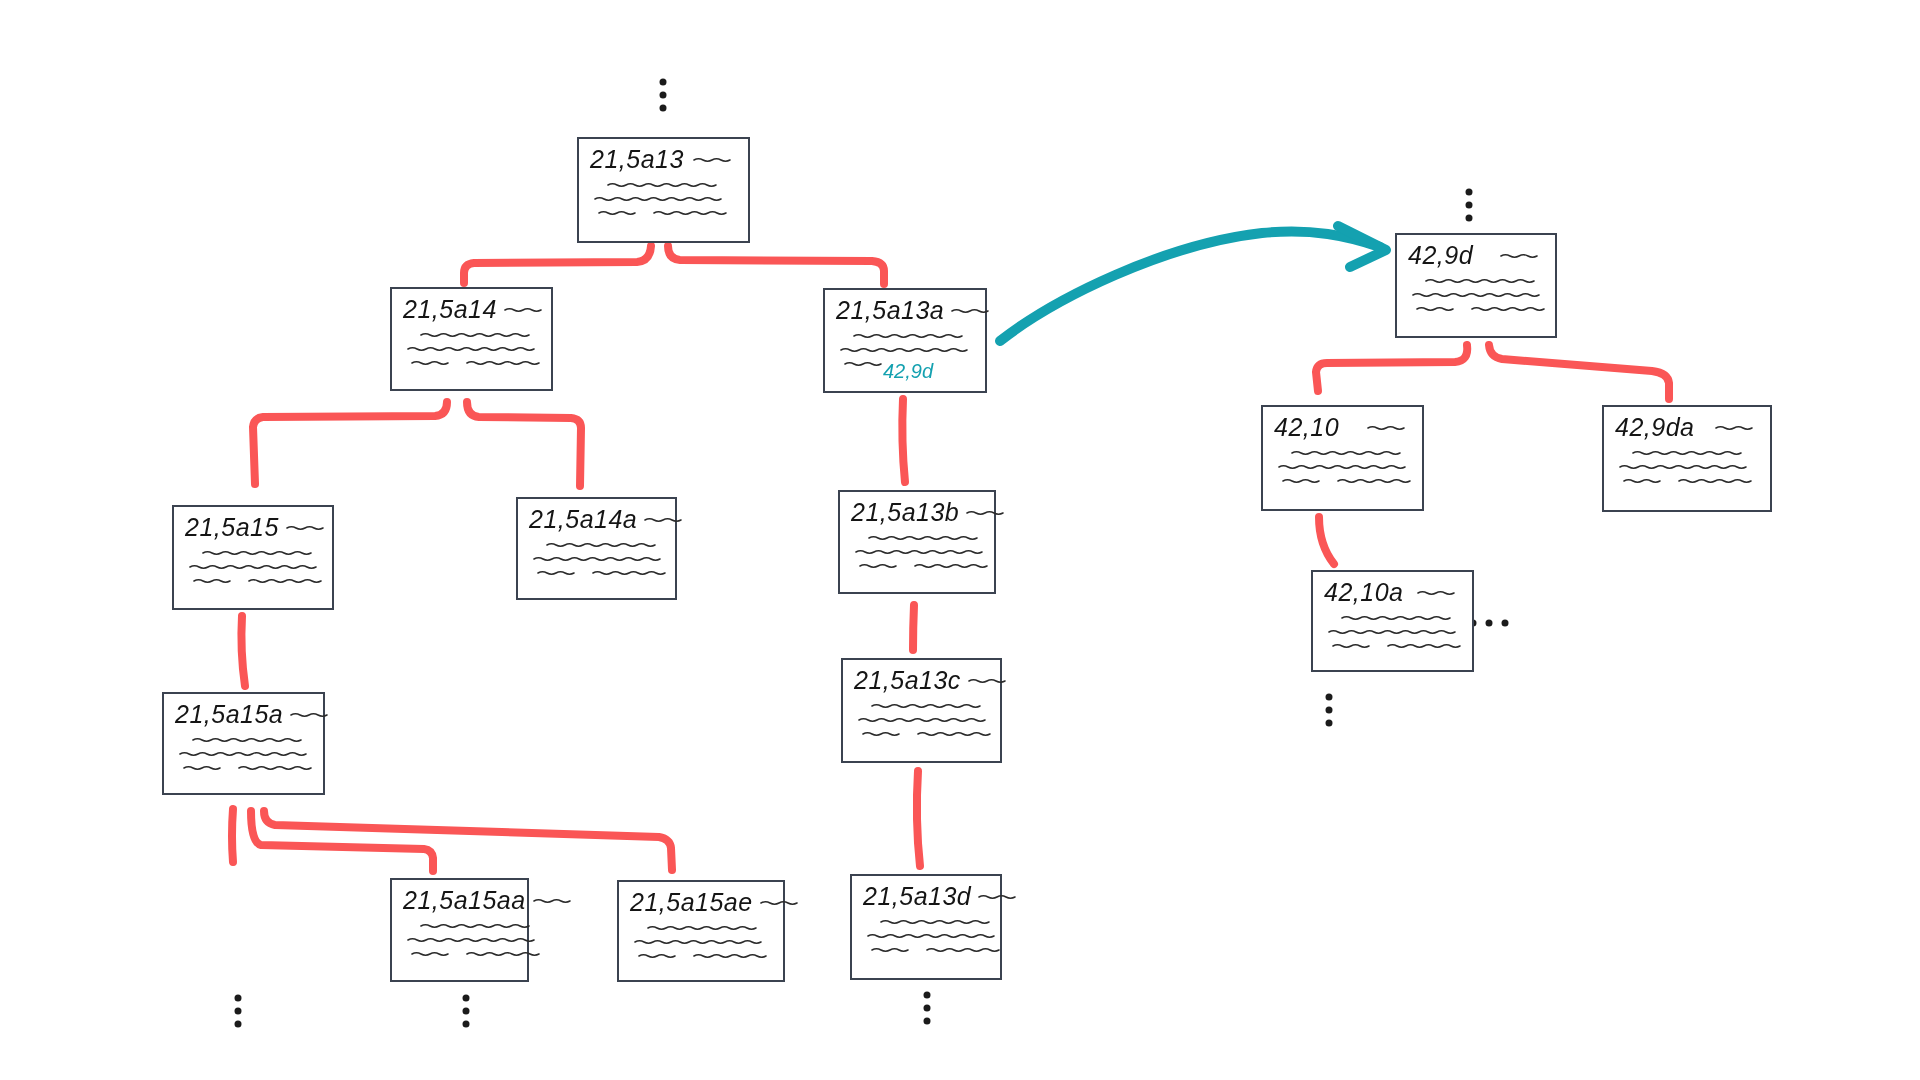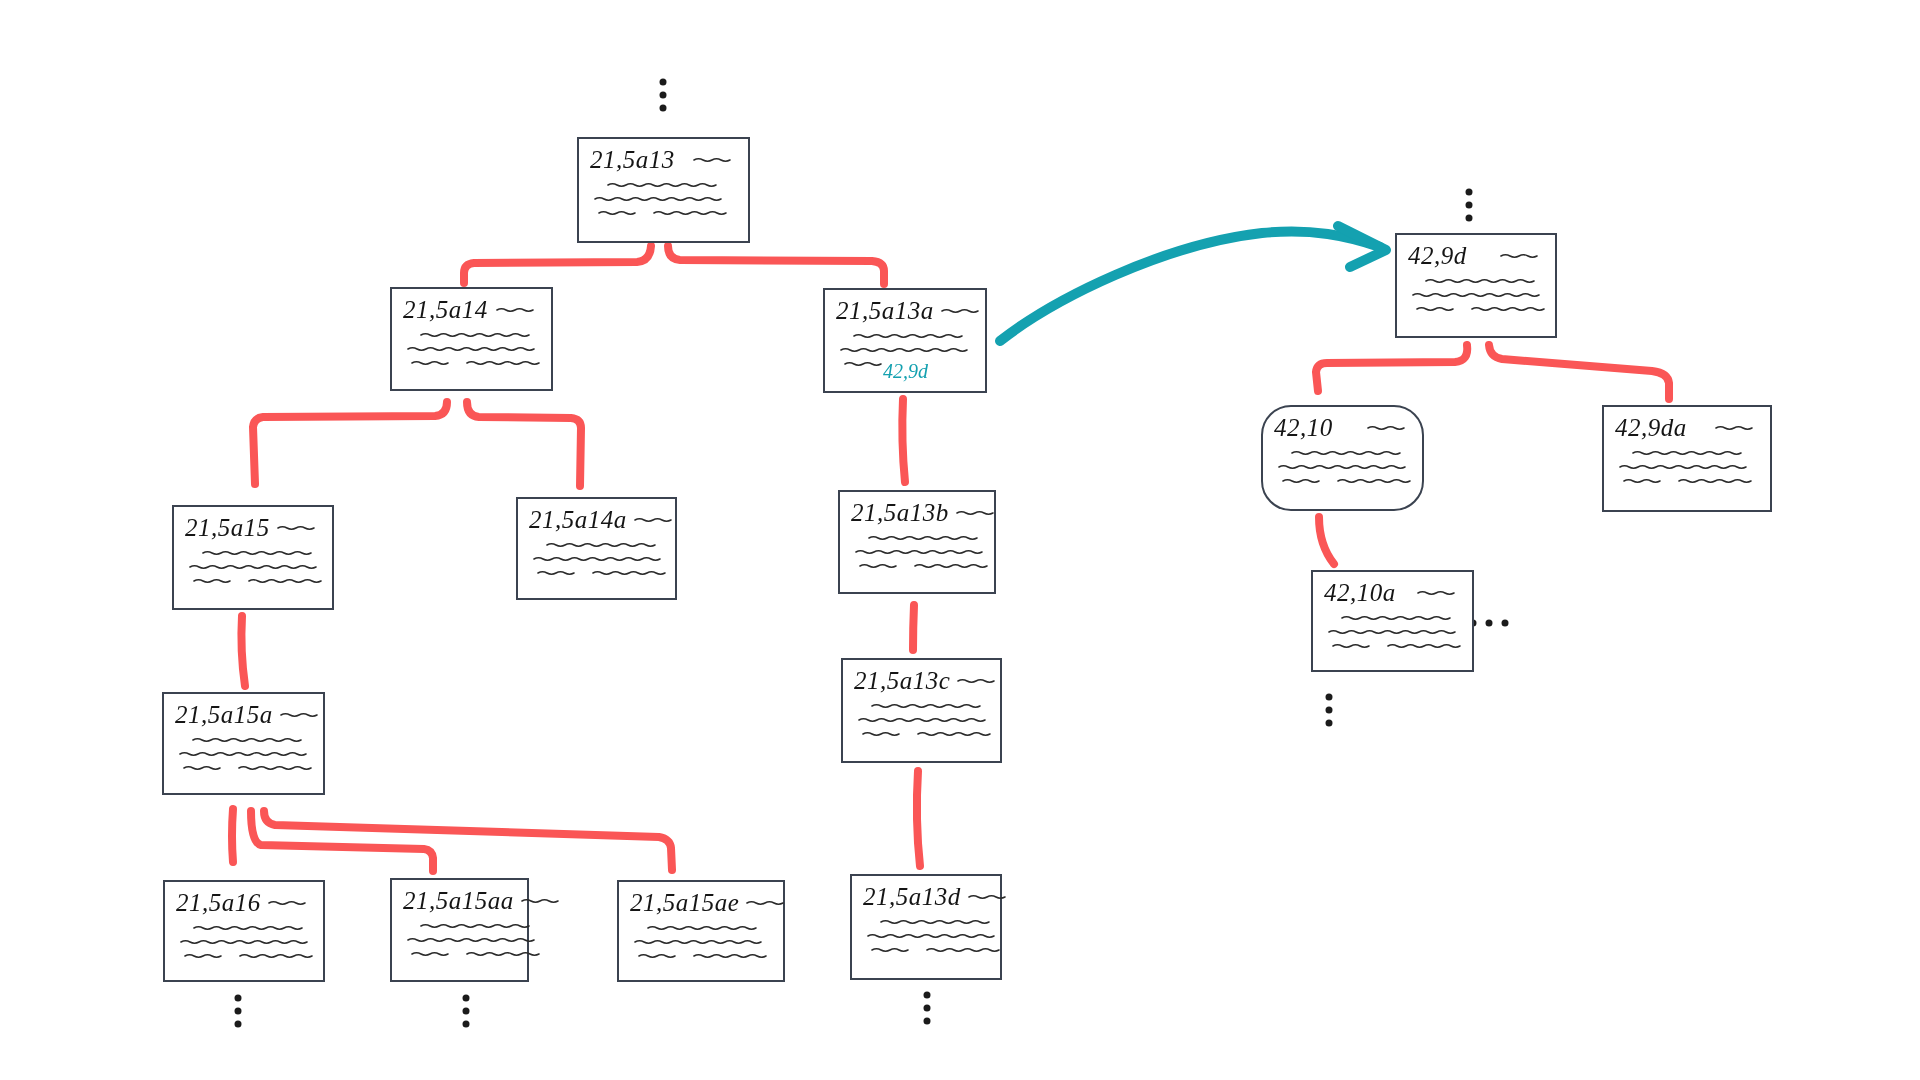--- a/index.html
+++ b/index.html
@@ -11,21 +11,21 @@
     font-family:"DejaVu Sans", sans-serif;
   }
   #connector-layer{position:absolute;left:0;top:0;width:1920px;height:1080px;}
   path.red{fill:none;stroke:var(--red);stroke-width:8;stroke-linecap:round;stroke-linejoin:round;}
   path.teal{fill:none;stroke:var(--teal);stroke-width:10;stroke-linecap:round;stroke-linejoin:round;}
   circle.dot{fill:var(--ink);}
   .card{
     position:absolute;box-sizing:border-box;background:#fff;
     border:2.5px solid var(--border);padding:7px 8px 4px 11px;z-index:2;
   }
-  .hand{font-family:Liberation Serif, serif;font-style:italic;color:#151515;}
+  .hand{font-family:Liberation Sans, sans-serif;font-style:italic;color:#151515;}
   .row1{display:flex;align-items:center;justify-content:space-between;padding-right:4px;}
   .label{font-size:25px;line-height:1.1;letter-spacing:0.5px;white-space:nowrap;}
   .sq-r1{flex:0 0 auto;margin-left:6px;}
   .body-sq{display:block;margin-top:3px;}
   path.squig{fill:none;stroke:#2b2b2b;stroke-width:1.6;stroke-linecap:round;}
   .annotation{position:absolute;left:58px;bottom:8px;font-size:20px;color:var(--teal);}
   .has-ann path.p4b{display:none;}
 </style>
 </head>
 <body>
@@ -183,35 +183,20 @@
       </svg>
     </div>
     <svg class="body-sq" width="140" height="50" xmlns="http://www.w3.org/2000/svg">
       <path class="squig" d="M18,8 q4.5,-2.4 9,0 q4.5,2.4 9,0 q4.5,-2.4 9,0 q4.5,2.4 9,0 q4.5,-2.4 9,0 q4.5,2.4 9,0 q4.5,-2.4 9,0 q4.5,2.4 9,0 q4.5,-2.4 9,0 q4.5,2.4 9,0 q4.5,-2.4 9,0 q4.5,2.4 9,0"></path>
       <path class="squig" d="M5,22 q4.5,-2.4 9,0 q4.5,2.4 9,0 q4.5,-2.4 9,0 q4.5,2.4 9,0 q4.5,-2.4 9,0 q4.5,2.4 9,0 q4.5,-2.4 9,0 q4.5,2.4 9,0 q4.5,-2.4 9,0 q4.5,2.4 9,0 q4.5,-2.4 9,0 q4.5,2.4 9,0 q4.5,-2.4 9,0 q4.5,2.4 9,0"></path>
       <path class="squig" d="M9,36 q4.5,-2.4 9,0 q4.5,2.4 9,0 q4.5,-2.4 9,0 q4.5,2.4 9,0"></path>
       <path class="squig p4b" d="M64,36 q4.5,-2.4 9,0 q4.5,2.4 9,0 q4.5,-2.4 9,0 q4.5,2.4 9,0 q4.5,-2.4 9,0 q4.5,2.4 9,0 q4.5,-2.4 9,0 q4.5,2.4 9,0"></path>
     </svg>
 
   </div>
-    <div class="card" style="left: 163px; top: 880px; width: 162px; height: 102px;">
-    <div class="row1">
-      <span class="label hand">21,5a16</span>
-      <svg class="sq-r1" width="44" height="12" xmlns="http://www.w3.org/2000/svg">
-        <path class="squig" d="M2,6 q4.5,-2.4 9,0 q4.5,2.4 9,0 q4.5,-2.4 9,0 q4.5,2.4 9,0"></path>
-      </svg>
-    </div>
-    <svg class="body-sq" width="140" height="50" xmlns="http://www.w3.org/2000/svg">
-      <path class="squig" d="M18,8 q4.5,-2.4 9,0 q4.5,2.4 9,0 q4.5,-2.4 9,0 q4.5,2.4 9,0 q4.5,-2.4 9,0 q4.5,2.4 9,0 q4.5,-2.4 9,0 q4.5,2.4 9,0 q4.5,-2.4 9,0 q4.5,2.4 9,0 q4.5,-2.4 9,0 q4.5,2.4 9,0"></path>
-      <path class="squig" d="M5,22 q4.5,-2.4 9,0 q4.5,2.4 9,0 q4.5,-2.4 9,0 q4.5,2.4 9,0 q4.5,-2.4 9,0 q4.5,2.4 9,0 q4.5,-2.4 9,0 q4.5,2.4 9,0 q4.5,-2.4 9,0 q4.5,2.4 9,0 q4.5,-2.4 9,0 q4.5,2.4 9,0 q4.5,-2.4 9,0 q4.5,2.4 9,0"></path>
-      <path class="squig" d="M9,36 q4.5,-2.4 9,0 q4.5,2.4 9,0 q4.5,-2.4 9,0 q4.5,2.4 9,0"></path>
-      <path class="squig p4b" d="M64,36 q4.5,-2.4 9,0 q4.5,2.4 9,0 q4.5,-2.4 9,0 q4.5,2.4 9,0 q4.5,-2.4 9,0 q4.5,2.4 9,0 q4.5,-2.4 9,0 q4.5,2.4 9,0"></path>
-    </svg>
-
-  </div>
     <div class="card" style="left: 390px; top: 878px; width: 139px; height: 104px;">
     <div class="row1">
       <span class="label hand">21,5a15aa</span>
       <svg class="sq-r1" width="44" height="12" xmlns="http://www.w3.org/2000/svg">
         <path class="squig" d="M2,6 q4.5,-2.4 9,0 q4.5,2.4 9,0 q4.5,-2.4 9,0 q4.5,2.4 9,0"></path>
       </svg>
     </div>
     <svg class="body-sq" width="140" height="50" xmlns="http://www.w3.org/2000/svg">
       <path class="squig" d="M18,8 q4.5,-2.4 9,0 q4.5,2.4 9,0 q4.5,-2.4 9,0 q4.5,2.4 9,0 q4.5,-2.4 9,0 q4.5,2.4 9,0 q4.5,-2.4 9,0 q4.5,2.4 9,0 q4.5,-2.4 9,0 q4.5,2.4 9,0 q4.5,-2.4 9,0 q4.5,2.4 9,0"></path>
       <path class="squig" d="M5,22 q4.5,-2.4 9,0 q4.5,2.4 9,0 q4.5,-2.4 9,0 q4.5,2.4 9,0 q4.5,-2.4 9,0 q4.5,2.4 9,0 q4.5,-2.4 9,0 q4.5,2.4 9,0 q4.5,-2.4 9,0 q4.5,2.4 9,0 q4.5,-2.4 9,0 q4.5,2.4 9,0 q4.5,-2.4 9,0 q4.5,2.4 9,0"></path>
@@ -258,21 +243,21 @@
       </svg>
     </div>
     <svg class="body-sq" width="140" height="50" xmlns="http://www.w3.org/2000/svg">
       <path class="squig" d="M18,8 q4.5,-2.4 9,0 q4.5,2.4 9,0 q4.5,-2.4 9,0 q4.5,2.4 9,0 q4.5,-2.4 9,0 q4.5,2.4 9,0 q4.5,-2.4 9,0 q4.5,2.4 9,0 q4.5,-2.4 9,0 q4.5,2.4 9,0 q4.5,-2.4 9,0 q4.5,2.4 9,0"></path>
       <path class="squig" d="M5,22 q4.5,-2.4 9,0 q4.5,2.4 9,0 q4.5,-2.4 9,0 q4.5,2.4 9,0 q4.5,-2.4 9,0 q4.5,2.4 9,0 q4.5,-2.4 9,0 q4.5,2.4 9,0 q4.5,-2.4 9,0 q4.5,2.4 9,0 q4.5,-2.4 9,0 q4.5,2.4 9,0 q4.5,-2.4 9,0 q4.5,2.4 9,0"></path>
       <path class="squig" d="M9,36 q4.5,-2.4 9,0 q4.5,2.4 9,0 q4.5,-2.4 9,0 q4.5,2.4 9,0"></path>
       <path class="squig p4b" d="M64,36 q4.5,-2.4 9,0 q4.5,2.4 9,0 q4.5,-2.4 9,0 q4.5,2.4 9,0 q4.5,-2.4 9,0 q4.5,2.4 9,0 q4.5,-2.4 9,0 q4.5,2.4 9,0"></path>
     </svg>
 
   </div>
-    <div class="card" style="left: 1261px; top: 405px; width: 163px; height: 106px; border-radius: 30px;">
+    <div class="card" style="left: 1261px; top: 405px; width: 163px; height: 106px;">
     <div class="row1">
       <span class="label hand">42,10</span>
       <svg class="sq-r1" width="44" height="12" xmlns="http://www.w3.org/2000/svg">
         <path class="squig" d="M2,6 q4.5,-2.4 9,0 q4.5,2.4 9,0 q4.5,-2.4 9,0 q4.5,2.4 9,0"></path>
       </svg>
     </div>
     <svg class="body-sq" width="140" height="50" xmlns="http://www.w3.org/2000/svg">
       <path class="squig" d="M18,8 q4.5,-2.4 9,0 q4.5,2.4 9,0 q4.5,-2.4 9,0 q4.5,2.4 9,0 q4.5,-2.4 9,0 q4.5,2.4 9,0 q4.5,-2.4 9,0 q4.5,2.4 9,0 q4.5,-2.4 9,0 q4.5,2.4 9,0 q4.5,-2.4 9,0 q4.5,2.4 9,0"></path>
       <path class="squig" d="M5,22 q4.5,-2.4 9,0 q4.5,2.4 9,0 q4.5,-2.4 9,0 q4.5,2.4 9,0 q4.5,-2.4 9,0 q4.5,2.4 9,0 q4.5,-2.4 9,0 q4.5,2.4 9,0 q4.5,-2.4 9,0 q4.5,2.4 9,0 q4.5,-2.4 9,0 q4.5,2.4 9,0 q4.5,-2.4 9,0 q4.5,2.4 9,0"></path>
       <path class="squig" d="M9,36 q4.5,-2.4 9,0 q4.5,2.4 9,0 q4.5,-2.4 9,0 q4.5,2.4 9,0"></path>

